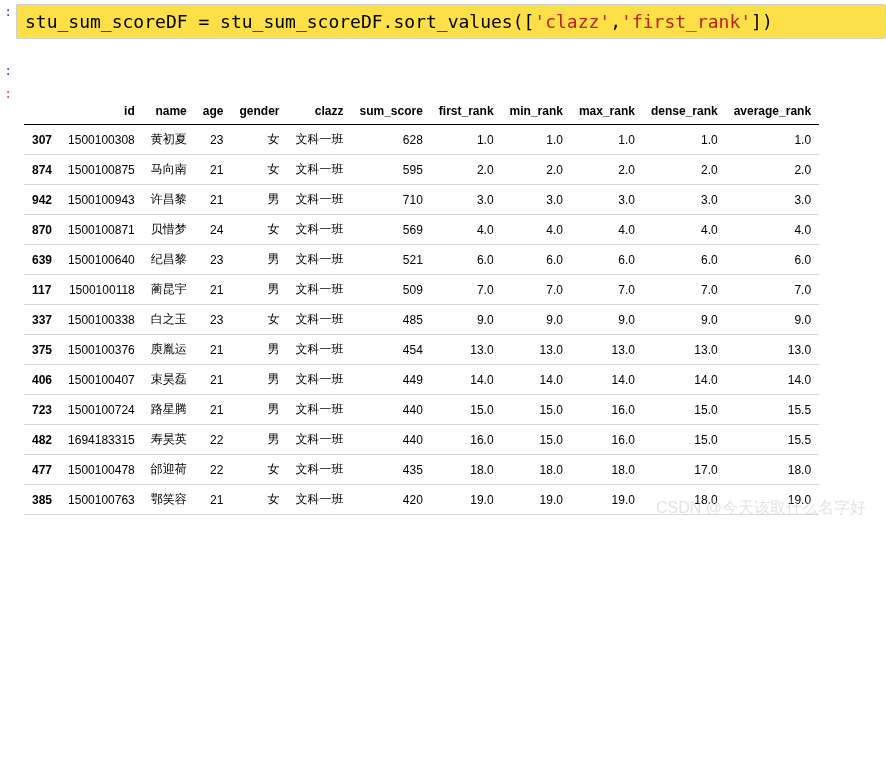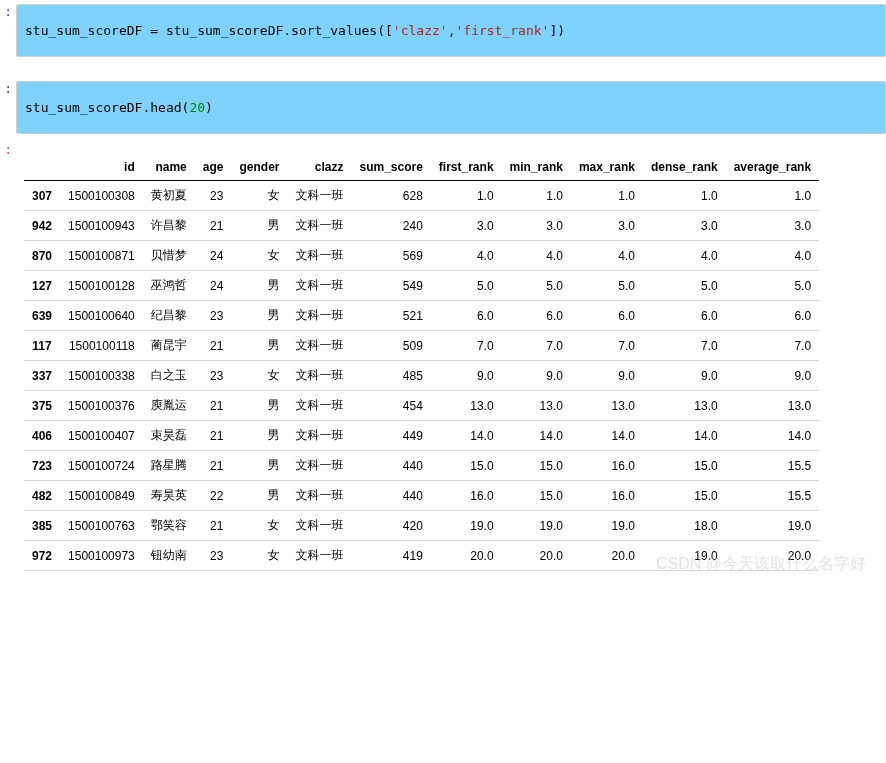--- a/index.html
+++ b/index.html
@@ -21,26 +21,26 @@
     color: #303F9F;
     font-family: monospace;
     font-size: 13px;
     text-align: right;
     padding-right: 4px;
     flex-shrink: 0;
   }
   .prompt.out { color: #D84315; }
   .input-area {
     flex: 1;
-    background: #7dd3fc;
+    background: #fde047;
     border: 1px solid #cfcfcf;
     border-radius: 2px;
-    padding: 18px 8px;
+    padding: 6px 8px;
     font-family: Consolas, monospace;
-    font-size: 13px;
+    font-size: 18px;
     white-space: pre;
   }
   .code-black { color: #000; }
   .code-str { color: #BA2121; }
   .code-num { color: #008000; }
   .output-area {
     flex: 1;
     padding: 4px 0 0 0;
     overflow-x: auto;
   }
@@ -52,21 +52,21 @@
   table.df thead th {
     font-weight: bold;
     text-align: right;
     padding: 6px 8px;
     border-bottom: 1px solid #000;
     white-space: nowrap;
   }
   table.df thead th:first-child { text-align: left; }
   table.df tbody th {
     font-weight: bold;
-    text-align: center;
+    text-align: left;
     padding: 6px 8px;
     border-right: none;
     white-space: nowrap;
   }
   table.df tbody td {
     text-align: right;
     padding: 6px 8px;
     white-space: nowrap;
   }
   table.df tbody tr {
@@ -90,21 +90,20 @@
 
 <div class="cell">
   <div class="prompt">:</div>
   <div class="input-area"><span class="code-black">stu_sum_scoreDF = stu_sum_scoreDF.sort_values([</span><span class="code-str">'clazz'</span><span class="code-black">,</span><span class="code-str">'first_rank'</span><span class="code-black">])</span></div>
 </div>
 
 <div style="height:16px"></div>
 
 <div class="cell">
   <div class="prompt">:</div>
-  <div class="input-area"><span class="code-black">stu_sum_scoreDF.head(</span><span class="code-num">20</span><span class="code-black">)</span></div>
 </div>
 
 <div class="cell">
   <div class="prompt out">:</div>
   <div class="output-area">
     <table class="df">
       <thead>
         <tr id="header-row">
               <th></th>
               <th>id</th>
@@ -129,27 +128,41 @@
               <td>女</td>
               <td>文科一班</td>
               <td>628</td>
               <td>1.0</td>
               <td>1.0</td>
               <td>1.0</td>
               <td>1.0</td>
               <td>1.0</td>
             </tr>
             <tr>
+              <th>874</th>
+              <td>1500100875</td>
+              <td>马向南</td>
+              <td>21</td>
+              <td>女</td>
+              <td>文科一班</td>
+              <td>595</td>
+              <td>2.0</td>
+              <td>2.0</td>
+              <td>2.0</td>
+              <td>2.0</td>
+              <td>2.0</td>
+            </tr>
+            <tr>
               <th>942</th>
               <td>1500100943</td>
               <td>许昌黎</td>
               <td>21</td>
               <td>男</td>
               <td>文科一班</td>
-              <td>240</td>
+              <td>710</td>
               <td>3.0</td>
               <td>3.0</td>
               <td>3.0</td>
               <td>3.0</td>
               <td>3.0</td>
             </tr>
             <tr>
               <th>870</th>
               <td>1500100871</td>
               <td>贝惜梦</td>
@@ -157,34 +170,20 @@
               <td>女</td>
               <td>文科一班</td>
               <td>569</td>
               <td>4.0</td>
               <td>4.0</td>
               <td>4.0</td>
               <td>4.0</td>
               <td>4.0</td>
             </tr>
             <tr>
-              <th>127</th>
-              <td>1500100128</td>
-              <td>巫鸿哲</td>
-              <td>24</td>
-              <td>男</td>
-              <td>文科一班</td>
-              <td>549</td>
-              <td>5.0</td>
-              <td>5.0</td>
-              <td>5.0</td>
-              <td>5.0</td>
-              <td>5.0</td>
-            </tr>
-            <tr>
               <th>639</th>
               <td>1500100640</td>
               <td>纪昌黎</td>
               <td>23</td>
               <td>男</td>
               <td>文科一班</td>
               <td>521</td>
               <td>6.0</td>
               <td>6.0</td>
               <td>6.0</td>
@@ -256,60 +255,60 @@
               <td>文科一班</td>
               <td>440</td>
               <td>15.0</td>
               <td>15.0</td>
               <td>16.0</td>
               <td>15.0</td>
               <td>15.5</td>
             </tr>
             <tr>
               <th>482</th>
-              <td>1500100849</td>
+              <td>1694183315</td>
               <td>寿昊英</td>
               <td>22</td>
               <td>男</td>
               <td>文科一班</td>
               <td>440</td>
               <td>16.0</td>
               <td>15.0</td>
               <td>16.0</td>
               <td>15.0</td>
               <td>15.5</td>
+            </tr>
+            <tr>
+              <th>477</th>
+              <td>1500100478</td>
+              <td>邰迎荷</td>
+              <td>22</td>
+              <td>女</td>
+              <td>文科一班</td>
+              <td>435</td>
+              <td>18.0</td>
+              <td>18.0</td>
+              <td>18.0</td>
+              <td>17.0</td>
+              <td>18.0</td>
             </tr>
             <tr>
               <th>385</th>
               <td>1500100763</td>
               <td>鄂笑容</td>
               <td>21</td>
               <td>女</td>
               <td>文科一班</td>
               <td>420</td>
               <td>19.0</td>
               <td>19.0</td>
               <td>19.0</td>
               <td>18.0</td>
               <td>19.0</td>
             </tr>
-            <tr>
-              <th>972</th>
-              <td>1500100973</td>
-              <td>钮幼南</td>
-              <td>23</td>
-              <td>女</td>
-              <td>文科一班</td>
-              <td>419</td>
-              <td>20.0</td>
-              <td>20.0</td>
-              <td>20.0</td>
-              <td>19.0</td>
-              <td>20.0</td>
-            </tr>
           </tbody>
     </table>
   </div>
 </div>
 
 <div class="watermark">CSDN @今天该取什么名字好</div>
 
 </div>
 
 </body></html>

